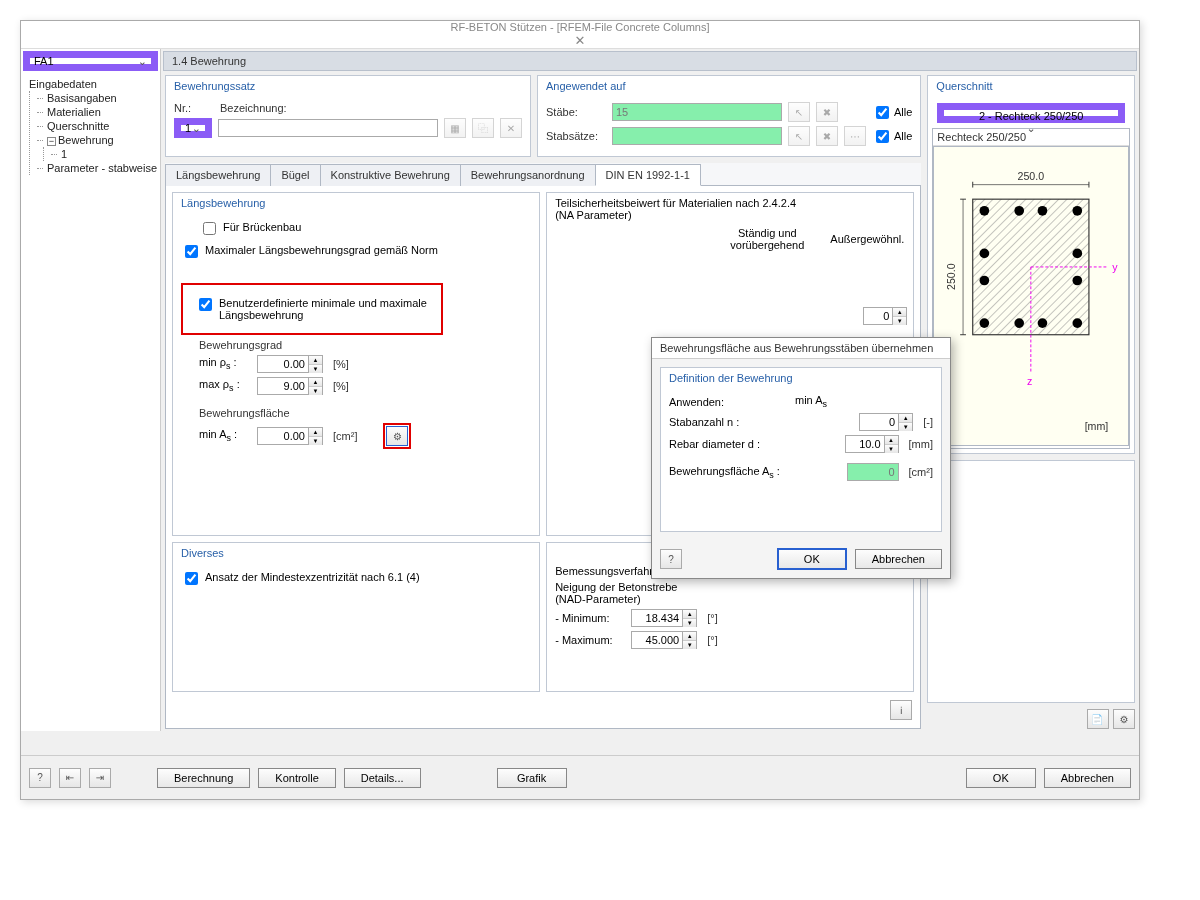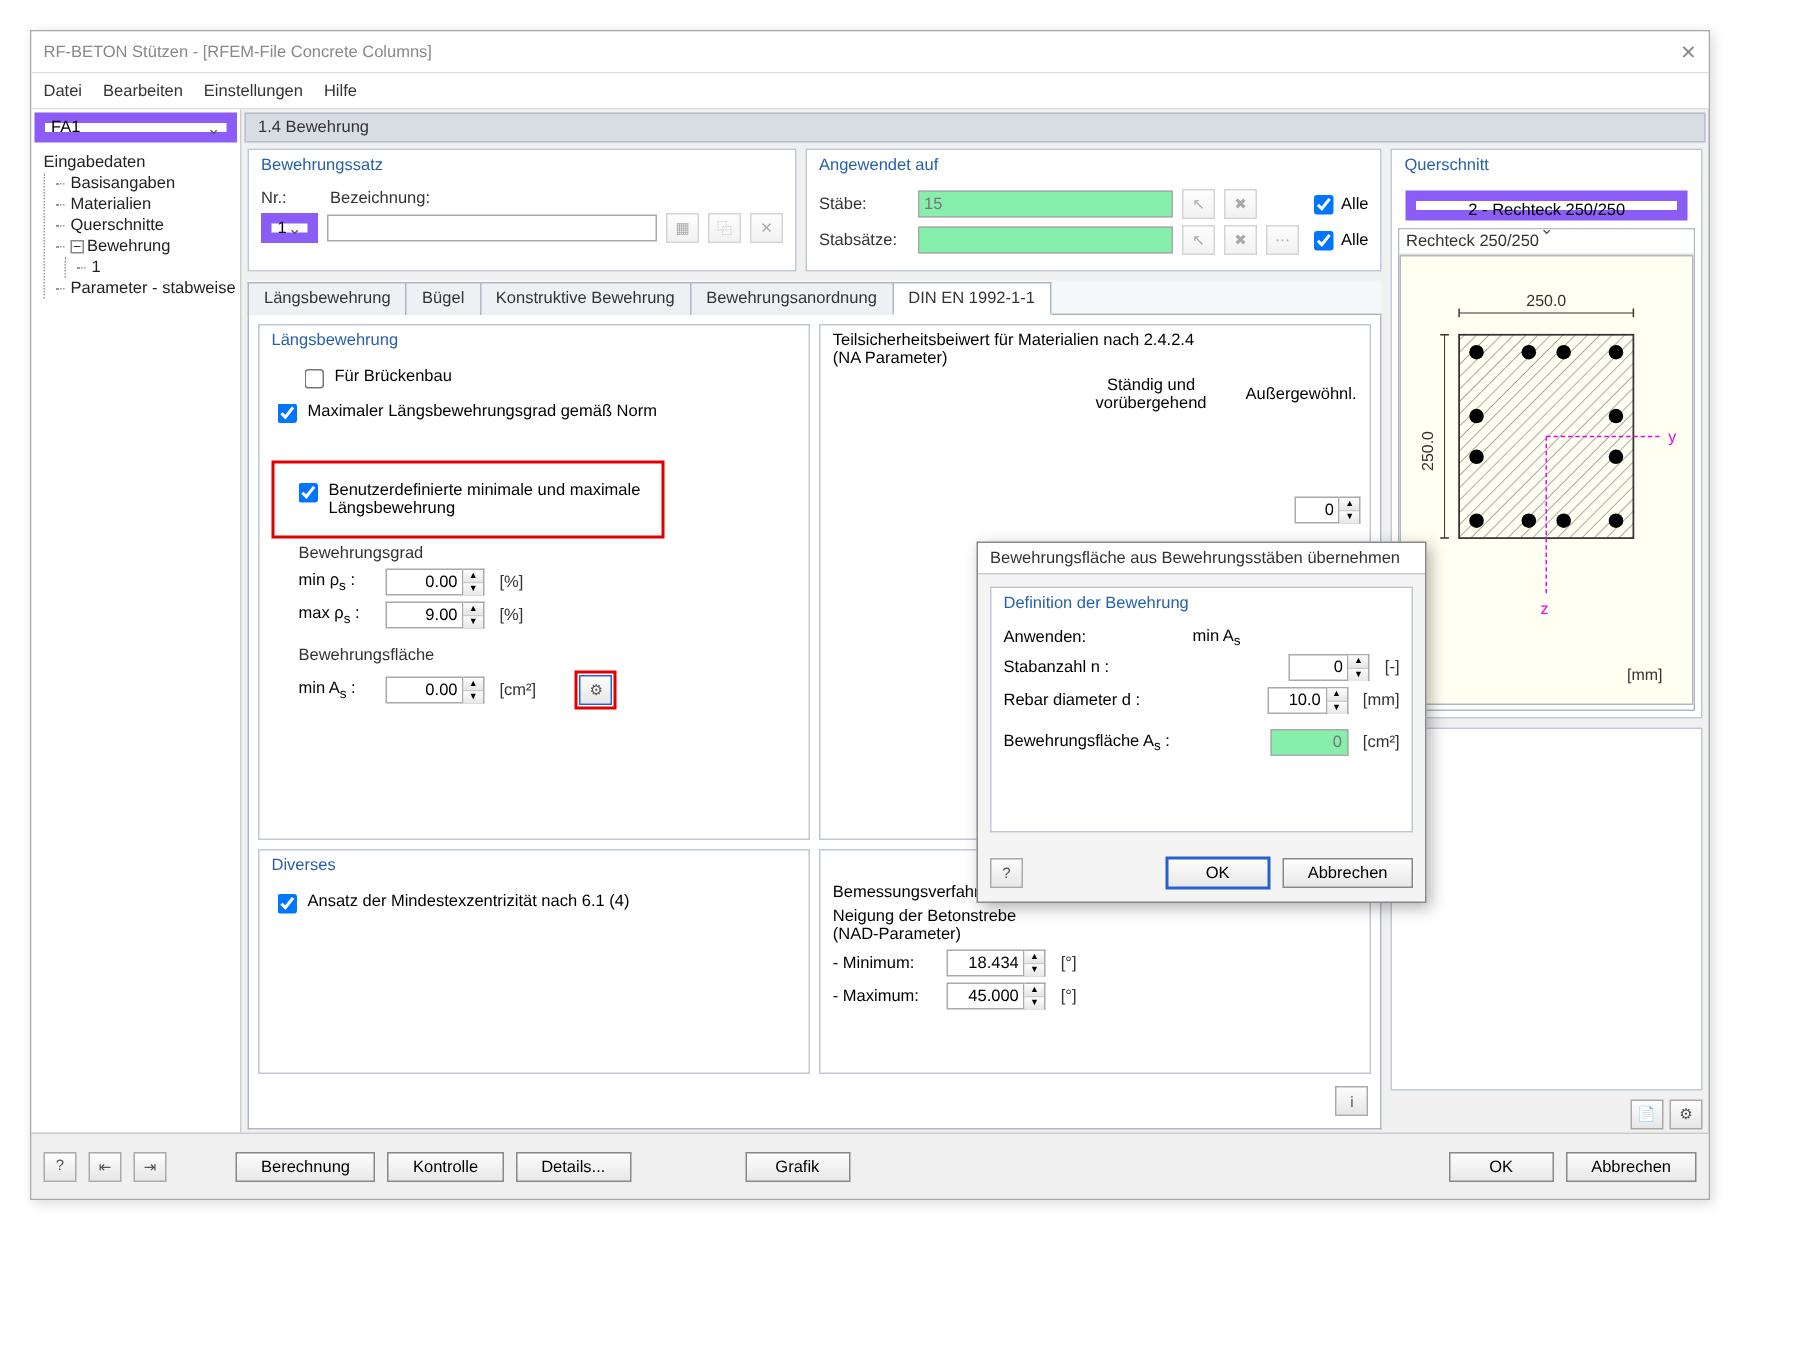--- a/index.html
+++ b/index.html
@@ -1,18 +1,18 @@
 <!DOCTYPE html>
 <html><head>
 <meta charset="utf-8">
 <style>
 * { box-sizing: border-box; font-family: 'Segoe UI', Tahoma, sans-serif; font-size: 11px; }
 body { margin: 0; background: #fff; padding: 20px; }
 .window { width: 1120px; height: 780px; border: 1px solid #aaa; background: #f0f0f0; box-shadow: 2px 2px 8px rgba(0,0,0,0.15); position: relative; }
-.titlebar { height: 28px; background: #fff; border-bottom: 1px solid #ddd; display: flex; align-items: center; padding: 0 8px; justify-content: space-between; }
+.titlebar { height: 28px; background: #fff; border-bottom: 1px solid #ddd; display: flex; align-items: center; padding: 0 8px; justify-content: space-between; flex-direction: column; }
 .titlebar-text { color: #888; }
 .close-x { color: #888; cursor: pointer; font-size: 13px; }
 .menubar { height: 24px; background: #fff; border-bottom: 1px solid #ddd; display: flex; align-items: center; padding: 0 8px; gap: 14px; }
 .menubar span { color: #333; cursor: pointer; }
 .main-area { display: flex; height: calc(100% - 28px - 24px - 44px); }
 .sidebar { width: 140px; border-right: 1px solid #ccc; background: #fff; display: flex; flex-direction: column; }
 .combo { border: 7px solid #8b5cf6; background: #fff; height: 20px; display: flex; align-items: center; padding: 0 4px; margin: 2px; justify-content: space-between; }
 .combo .chev { color: #555; }
 .tree { padding: 4px 2px; font-size: 11px; flex: 1; }
 .tree-item { padding: 1px 0 1px 6px; color: #222; cursor: pointer; white-space: nowrap; }
@@ -63,26 +63,20 @@
 .sub{font-size:9px;vertical-align:sub;}
 </style>
 </head>
 <body>
 
 <div class="window">
   <div class="titlebar">
     <span class="titlebar-text">RF-BETON Stützen - [RFEM-File Concrete Columns]</span>
     <span class="close-x">✕</span>
   </div>
-  <div class="menubar">
-    <span>Datei</span>
-    <span>Bearbeiten</span>
-    <span>Einstellungen</span>
-    <span>Hilfe</span>
-  </div>
 
   <div class="main-area">
     <div class="sidebar">
       <div class="combo">
         <span>FA1</span>
         <span class="chev">⌄</span>
       </div>
       <div class="tree">
         <div class="tree-item">Eingabedaten</div>
         <div class="tree-sub">

